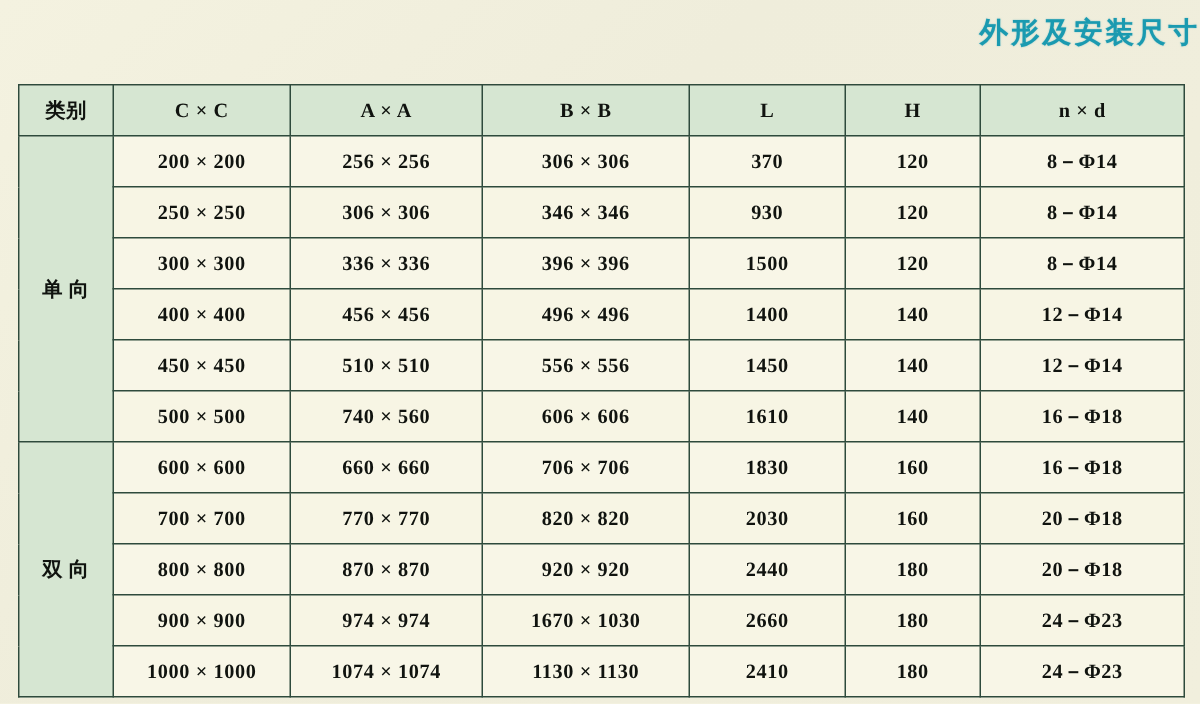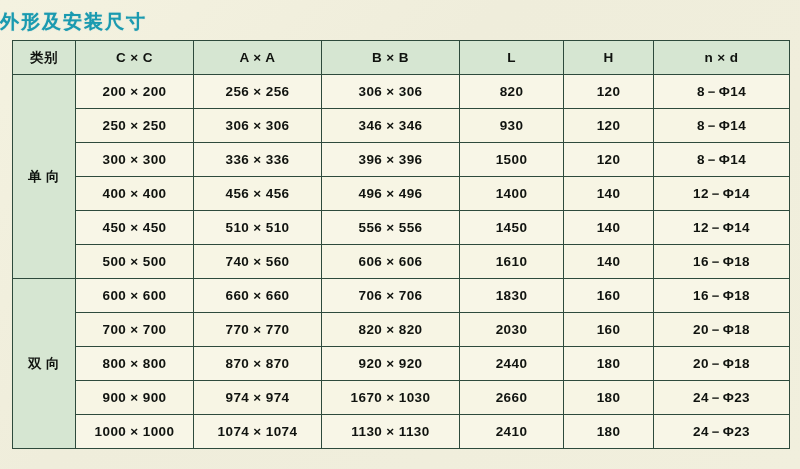--- a/index.html
+++ b/index.html
@@ -14,38 +14,39 @@
     overflow: hidden;
   }
   .page {
     position: relative;
     width: 800px;
     height: 469px;
     background: linear-gradient(135deg, #f4f2e0 0%, #efeddb 40%, #f1efdd 100%);
     box-sizing: border-box;
   }
   .title {
-    text-align: left;
+    text-align: right;
     color: #1a9ab0;
     font-size: 19px;
     font-weight: bold;
     letter-spacing: 2px;
     padding-top: 9px;
-    padding-bottom: 5px;
+    padding-bottom: 21px;
     text-shadow: 0 0 1px rgba(26,154,176,0.6);
   }
   .table-wrap {
     padding: 0 12px;
   }
   table.spec {
     width: 776px;
     border-collapse: collapse;
     table-layout: fixed;
     border: 1.5px solid #2e4a3c;
     background: #f6f4e2;
+    font-family: Liberation Serif, serif;
   }
   table.spec td, table.spec th {
     border: 1px solid #2e4a3c;
     text-align: center;
     vertical-align: middle;
     font-size: 13.5px;
     color: #10130f;
     font-weight: bold;
     padding: 0;
     height: 33px;
@@ -116,21 +117,21 @@
         </tr>
       </thead>
       <tbody>
         <tr>
           <td class="cat-cell" rowspan="6">
               <span class="cat-inner">单 向</span>
             </td>
           <td class="data">200 × 200</td>
           <td class="data">256 × 256</td>
           <td class="data">306 × 306</td>
-          <td class="data">820</td>
+          <td class="data">370</td>
           <td class="data">120</td>
           <td class="data">8－Φ14</td>
         </tr>
         <tr>
           <td class="data">250 × 250</td>
           <td class="data">306 × 306</td>
           <td class="data">346 × 346</td>
           <td class="data">930</td>
           <td class="data">120</td>
           <td class="data">8－Φ14</td>

